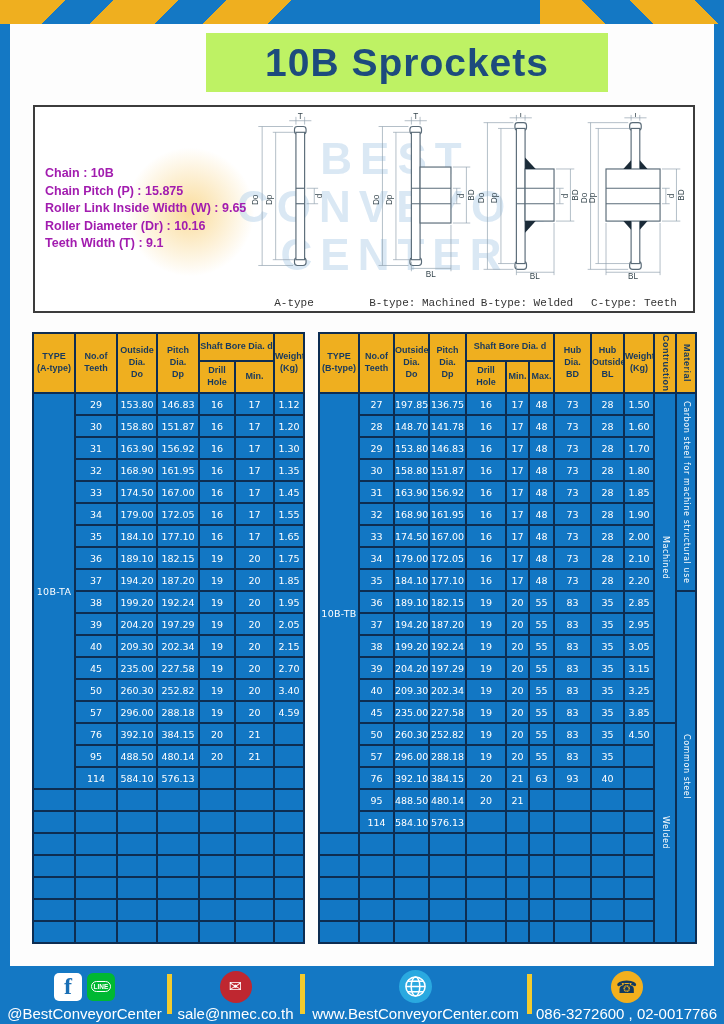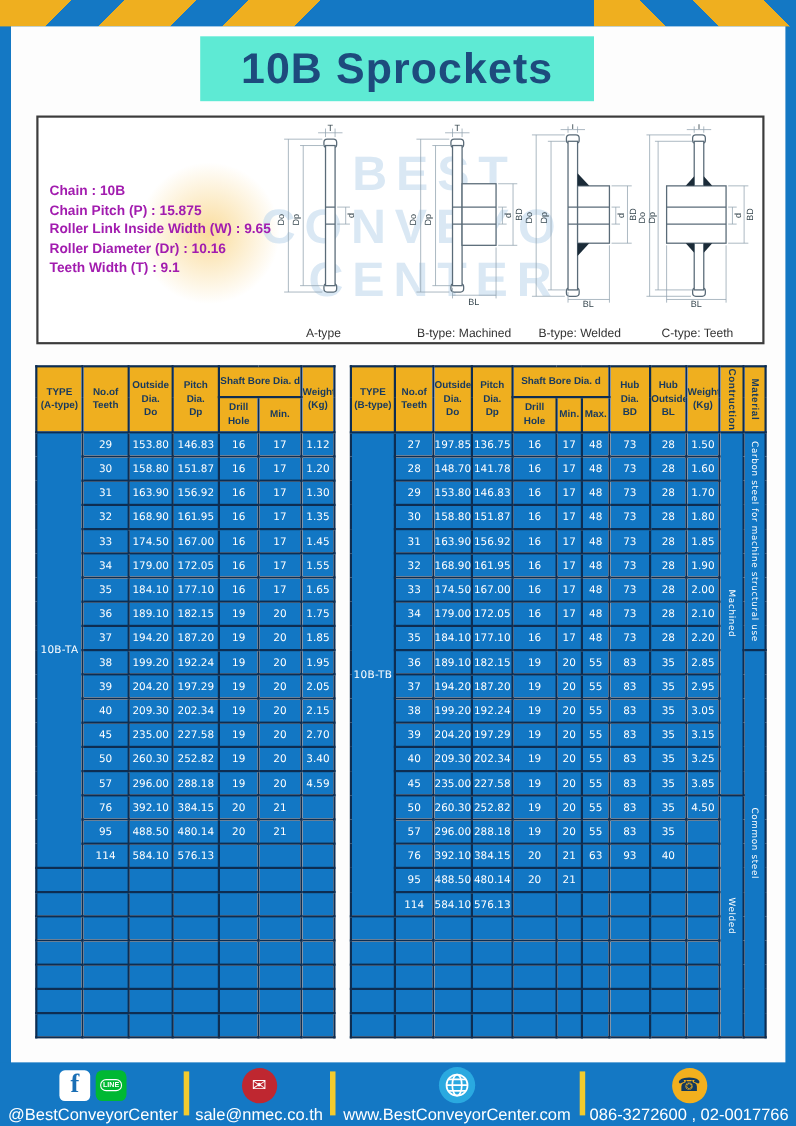--- a/index.html
+++ b/index.html
@@ -4,38 +4,38 @@
 <style>
   html,body{margin:0;padding:0;background:#9aa7b4;}
   .page{position:relative;width:724px;height:1024px;background:#1478c4;overflow:hidden;
         font-family:"Liberation Sans",sans-serif;}
   
   .stripe{position:absolute;top:0;height:24px;}
   .stripe.left{left:0;width:305px;background:repeating-linear-gradient(135deg,#efaf1f 0 46px,rgba(0,0,0,0) 46px 80px);}
   .stripe.right{left:540px;width:184px;background:repeating-linear-gradient(45deg,#efaf1f 0 46px,rgba(0,0,0,0) 46px 80px);}
   
   .panel{position:absolute;left:10px;top:24px;width:704px;height:942px;background:#fdfdfd;}
-  .banner{position:absolute;left:172px;top:9px;width:358px;height:59px;background:#5eead4;
+  .banner{position:absolute;left:196px;top:9px;width:402px;height:59px;background:#bef264;
           display:flex;align-items:center;justify-content:center;}
   .banner-title{font-size:39px;font-weight:bold;color:#1d4b7d;letter-spacing:1px;}
   
   .spec-box{position:absolute;left:23px;top:81px;width:662px;height:208px;background:#fff;
             border:2px solid #3c3c3c;box-sizing:border-box;overflow:hidden;}
   .watermark{position:absolute;left:160px;top:28px;width:400px;text-align:center;z-index:3;
              color:#bcd6ec;opacity:.55;font-weight:bold;font-size:44px;line-height:48px;
              letter-spacing:8px;pointer-events:none;}
   .wm-blob{position:absolute;left:90px;top:40px;width:130px;height:130px;z-index:2;
            background:radial-gradient(circle at 50% 50%, rgba(244,178,35,.45), rgba(244,178,35,0) 70%);
            pointer-events:none;}
   .spec-lines{position:absolute;left:10px;top:58px;z-index:4;color:#a21caf;font-weight:bold;
               font-size:12.5px;line-height:17.5px;white-space:nowrap;}
   .diagram{position:absolute;top:6px;width:110px;height:196px;z-index:4;display:flex;
            flex-direction:column;align-items:center;}
   .diagram svg{display:block;}
-  .dg-label{font-size:11px;color:#333;margin-top:18px;white-space:nowrap;}
+  .dg-label{font-size:11px;color:#333;margin-top:18px;white-space:nowrap;font-family:Liberation Mono, monospace;}
   .d-a{left:204px}.d-b1{left:332px}.d-b2{left:437px}.d-c{left:544px}
   
   .tbl-wrap{position:absolute;top:308px;}
   .tbl-left{left:22px;}
   .tbl-right{left:308px;}
   table{border-collapse:collapse;table-layout:fixed;}
   th,td{border:2px solid #0d2d52;padding:0;text-align:center;vertical-align:middle;overflow:hidden;box-sizing:border-box;}
   thead th{background:#efaf1f;color:#17395e;font-size:9px;font-weight:bold;line-height:1.3;white-space:pre-line;}
   thead tr.h1 th{height:28px;}
   thead tr.h2 th{height:32px;}

